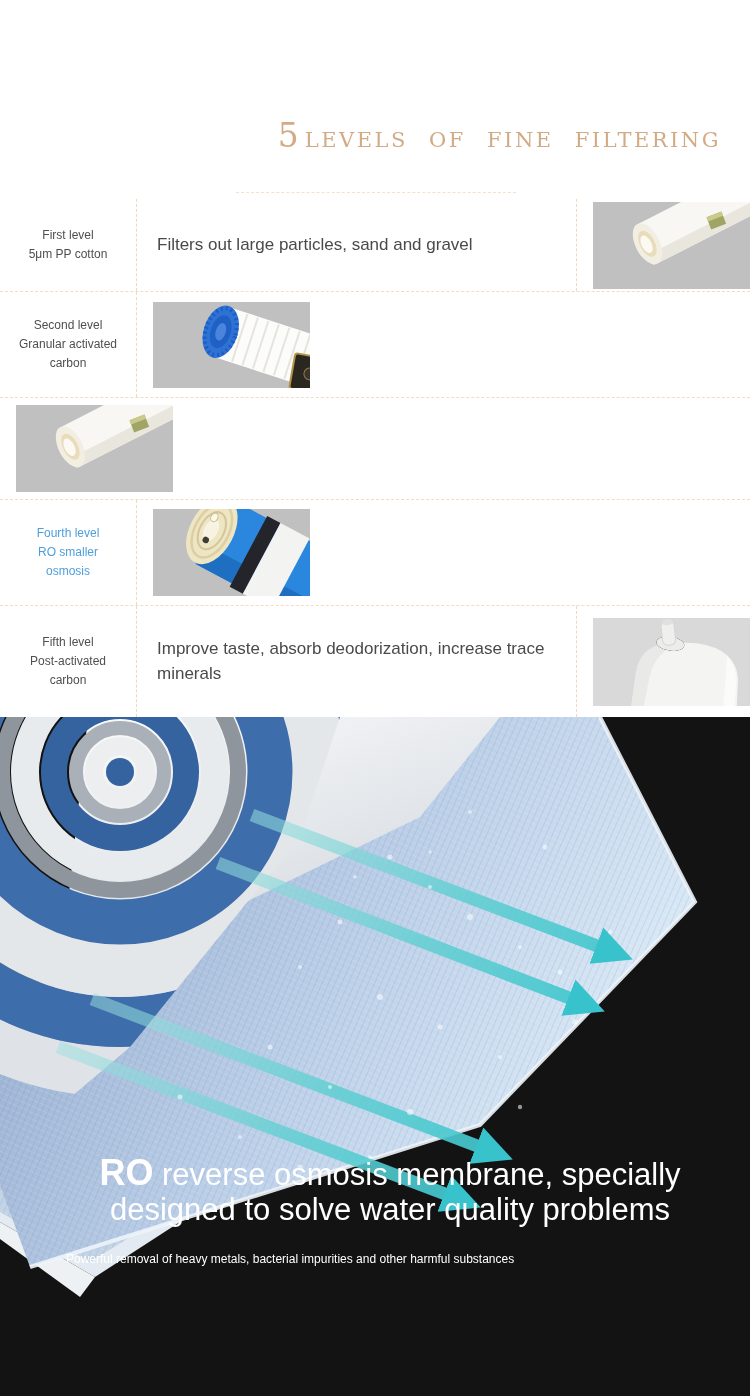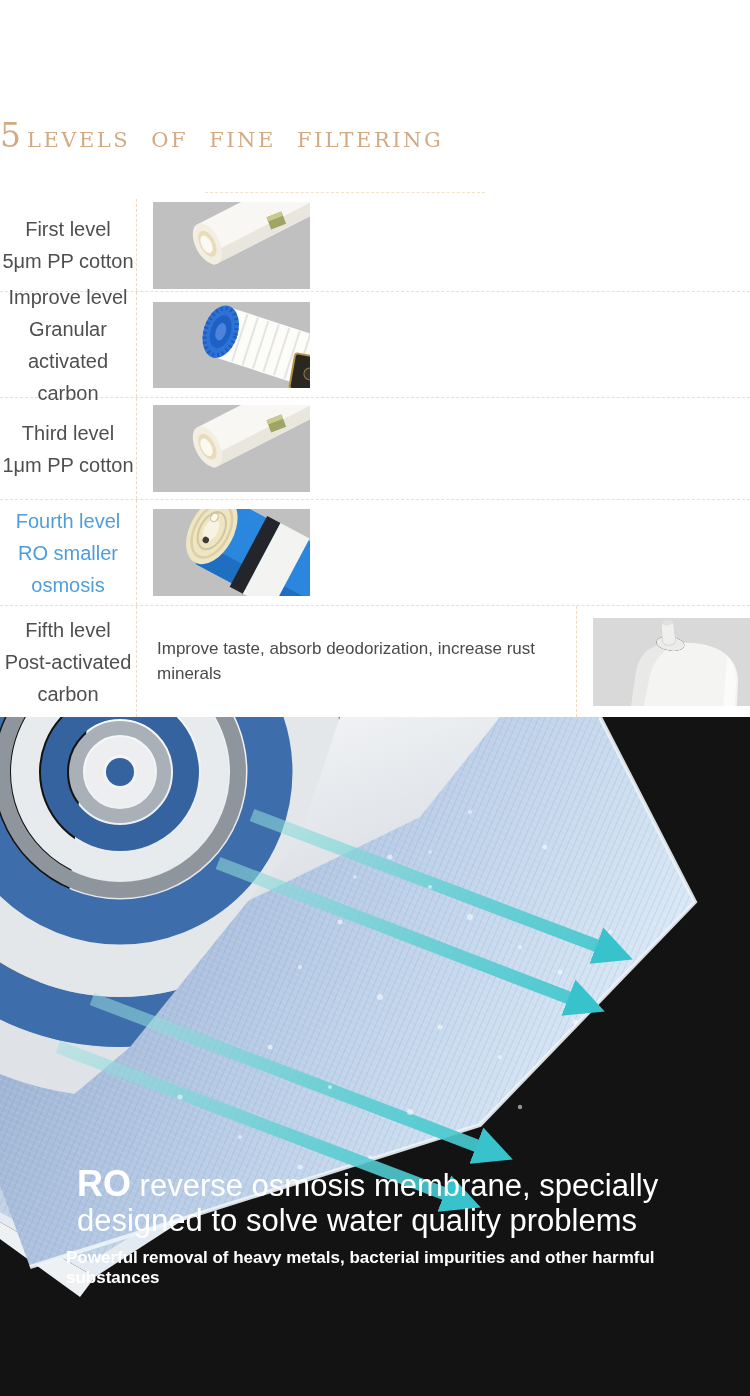--- a/index.html
+++ b/index.html
@@ -2,91 +2,92 @@
 <html><head>
 <meta charset="utf-8">
 <style>
   html,body { margin:0; padding:0; background:#ffffff; }
   .page {
     position:relative; width:750px; height:1396px; overflow:hidden;
     background:#ffffff; font-family:"Liberation Sans", sans-serif;
   }
   
   .hdr { height:199px; box-sizing:border-box; overflow:hidden; }
-  .hdr-inner { width:690px; text-align:left; }
+  .hdr-inner { width:690px; text-align:right;margin-left:31px; }
   .title {
     margin:0; padding-top:116px; font-family:"DejaVu Serif", serif; font-weight:400;
     color:#d2ab85; font-size:21px; line-height:40px; letter-spacing:2.5px; word-spacing:12px;
   }
   .title .t5 { font-size:33px; letter-spacing:1px; margin-right:5px; }
   .title-underline { width:280px; border-top:1px dashed #f5e1c9; margin:32px auto 0; }
   
   .ftable { }
   .frow { display:flex; border-bottom:1px dashed #f2dcc3; }
   .frow:last-child { border-bottom:none; }
   .cell-level {
     width:137px; box-sizing:border-box; border-right:1px dashed #f0d8bf;
     display:flex; align-items:center; justify-content:center; text-align:center;
-    white-space:pre-line; font-size:20px; color:#4f4f4f; line-height:1.6; padding:4px 1px;
+    white-space:pre-line; font-size:12px; color:#4f4f4f; line-height:1.6; padding:4px 1px;
   }
   .cell-desc {
     width:440px; box-sizing:border-box; border-right:1px dashed #f0d8bf;
     display:flex; align-items:center; padding:4px 14px 4px 20px;
     font-size:17px; color:#4a4a4a; line-height:1.45;
   }
   .frow.hl .cell-level, .frow.hl .cell-desc { color:#4d9edb; }
   .cell-img {
     width:173px; box-sizing:border-box; display:flex; align-items:center; padding-left:16px;
   }
   svg.product { width:157px; display:block; }
   
   .banner { position:relative; width:750px; height:680px; background:#131313; }
   .banner svg.art { position:absolute; left:0; top:0; display:block; }
   .banner-text { position:absolute; left:66px; top:437px; width:648px; color:#ffffff; }
-  .banner-text h2 { margin:11px; font-weight:400; font-size:31px; line-height:1.07; letter-spacing:0; }
+  .banner-text h2 { margin:0; font-weight:400; font-size:31px; line-height:1.07; letter-spacing:0;text-align:center; }
   .banner-text h2 .ro { font-weight:700; font-size:36px; }
-  .banner-text p { margin:10px 0 0; font-weight:700; font-size:17px; }
+  .banner-text p { margin:26px 0 0; font-weight:400; font-size:12px; }
 </style>
 </head>
 <body>
 
 <div class="page">
 
   <div class="hdr">
     <div class="hdr-inner">
       <h1 class="title"><span class="t5">5</span><span>LEVELS OF FINE FILTERING</span></h1>
       <div class="title-underline"></div>
     </div>
   </div>
 
   <div class="ftable">
 
     <div class="frow" style="height:92px">
       <div class="cell-level">First level
 5μm PP cotton</div>
+      <div class="cell-desc">Filters out large particles, sand and gravel</div>
       <div class="cell-img">
         <svg class="product" viewBox="0 0 157 87" height="87">
           <rect width="157" height="87" fill="#c0c0c0"></rect>
           <g transform="rotate(-27 58 40)">
             <rect x="48" y="18" width="175" height="44" rx="5" fill="#f8f7f3"></rect>
             <rect x="52" y="50" width="171" height="12" fill="#e9e6de"></rect>
             <ellipse cx="54" cy="40" rx="12" ry="22" fill="#f2eee2"></ellipse>
             <ellipse cx="54" cy="40" rx="7.5" ry="14" fill="#e8dcba"></ellipse>
             <ellipse cx="53" cy="40" rx="5" ry="9.5" fill="#fbf9f2"></ellipse>
             <g transform="rotate(6 126 50)">
               <rect x="118" y="44" width="16" height="13" fill="#a0a464"></rect>
               <rect x="118" y="44" width="16" height="4.5" fill="#cbca8e"></rect>
             </g>
           </g>
         </svg>
       </div>
     </div>
 
     <div class="frow" style="height:105px">
-      <div class="cell-level">Improve level
+      <div class="cell-level">Second level
 Granular activated
 carbon</div>
       <div class="cell-img">
         <svg class="product" viewBox="0 0 157 86" height="86">
           <rect width="157" height="86" fill="#c0c0c0"></rect>
           <g transform="rotate(18 75 30)">
             <rect x="62" y="6" width="175" height="52" rx="5" fill="#fcfcfa"></rect>
             <g stroke="#e6e4dc" stroke-width="2">
               <line x1="88" y1="7" x2="88" y2="57"></line>
                 <line x1="99" y1="7" x2="99" y2="57"></line>
@@ -104,22 +105,20 @@
             <ellipse cx="68" cy="32" rx="17" ry="27" fill="#2f72d6"></ellipse>
             <ellipse cx="68" cy="32" rx="15" ry="24" fill="none" stroke="#1d5cc0" stroke-width="4" stroke-dasharray="2 3"></ellipse>
             <ellipse cx="68" cy="32" rx="10" ry="17" fill="#1f60c4"></ellipse>
             <ellipse cx="68" cy="32" rx="5" ry="9" fill="#4a84dc"></ellipse>
           </g>
         </svg>
       </div>
     </div>
 
     <div class="frow" style="height:101px">
-      <div class="cell-level">Third level
-1μm PP cotton</div>
       <div class="cell-img">
         <svg class="product" viewBox="0 0 157 87" height="87">
           <rect width="157" height="87" fill="#c0c0c0"></rect>
           <g transform="rotate(-27 58 40)">
             <rect x="48" y="18" width="175" height="44" rx="5" fill="#f8f7f3"></rect>
             <rect x="52" y="50" width="171" height="12" fill="#e9e6de"></rect>
             <ellipse cx="54" cy="40" rx="12" ry="22" fill="#f2eee2"></ellipse>
             <ellipse cx="54" cy="40" rx="7.5" ry="14" fill="#e8dcba"></ellipse>
             <ellipse cx="53" cy="40" rx="5" ry="9.5" fill="#fbf9f2"></ellipse>
             <g transform="rotate(6 126 50)">
@@ -151,21 +150,21 @@
             <circle cx="57" cy="36" r="3.2" fill="#3c3c34"></circle>
           </g>
         </svg>
       </div>
     </div>
 
     <div class="frow" style="height:111px">
       <div class="cell-level">Fifth level
 Post-activated
 carbon</div>
-      <div class="cell-desc">Improve taste, absorb deodorization, increase rust minerals</div>
+      <div class="cell-desc">Improve taste, absorb deodorization, increase trace minerals</div>
       <div class="cell-img">
         <svg class="product" viewBox="0 0 157 88" height="88">
           <rect width="157" height="88" fill="#d9d9d9"></rect>
           <g transform="rotate(8 78 50)">
             <path d="M44,60 Q44,30 78,24 L100,22 Q140,22 146,52 L150,95 L44,95 Z" fill="#f4f4f3"></path>
             <path d="M44,60 Q44,30 78,24 L86,23 Q60,34 58,62 L56,95 L44,95 Z" fill="#e9e9e7"></path>
             <path d="M132,30 Q144,40 145,60 L147,95 L136,95 Z" fill="#fbfbfa"></path>
             <ellipse cx="74" cy="26" rx="14" ry="7" fill="#ececе9"></ellipse>
             <ellipse cx="74" cy="26" rx="14" ry="7" fill="#ecece9"></ellipse>
             <g transform="rotate(-14 70 16)">

